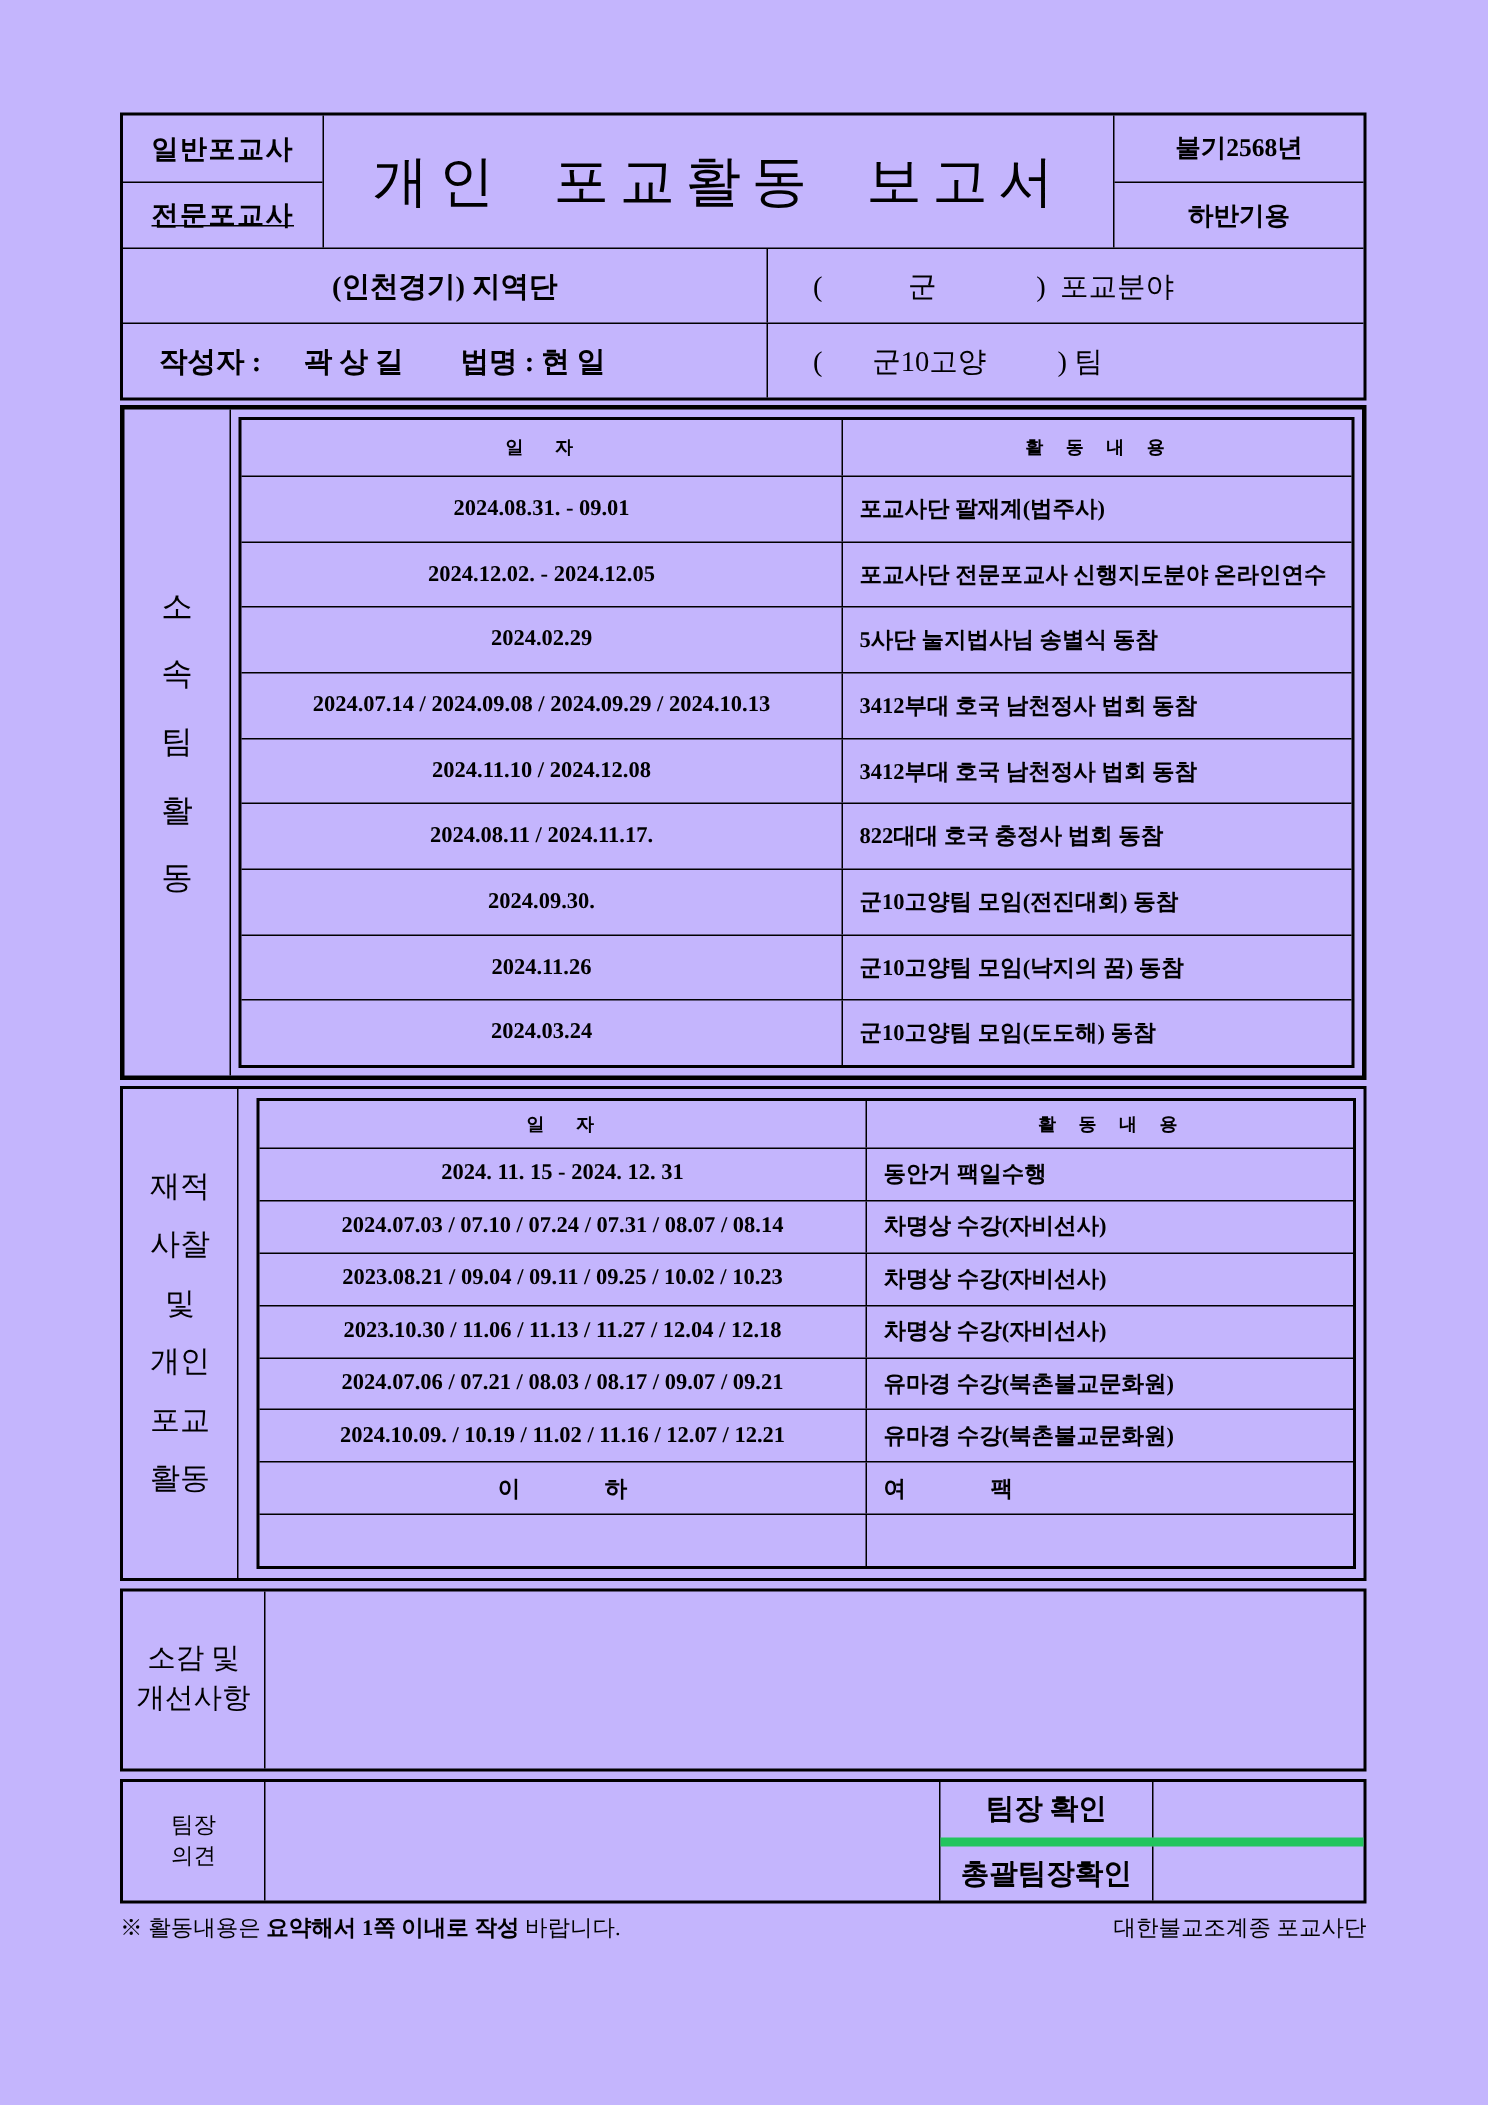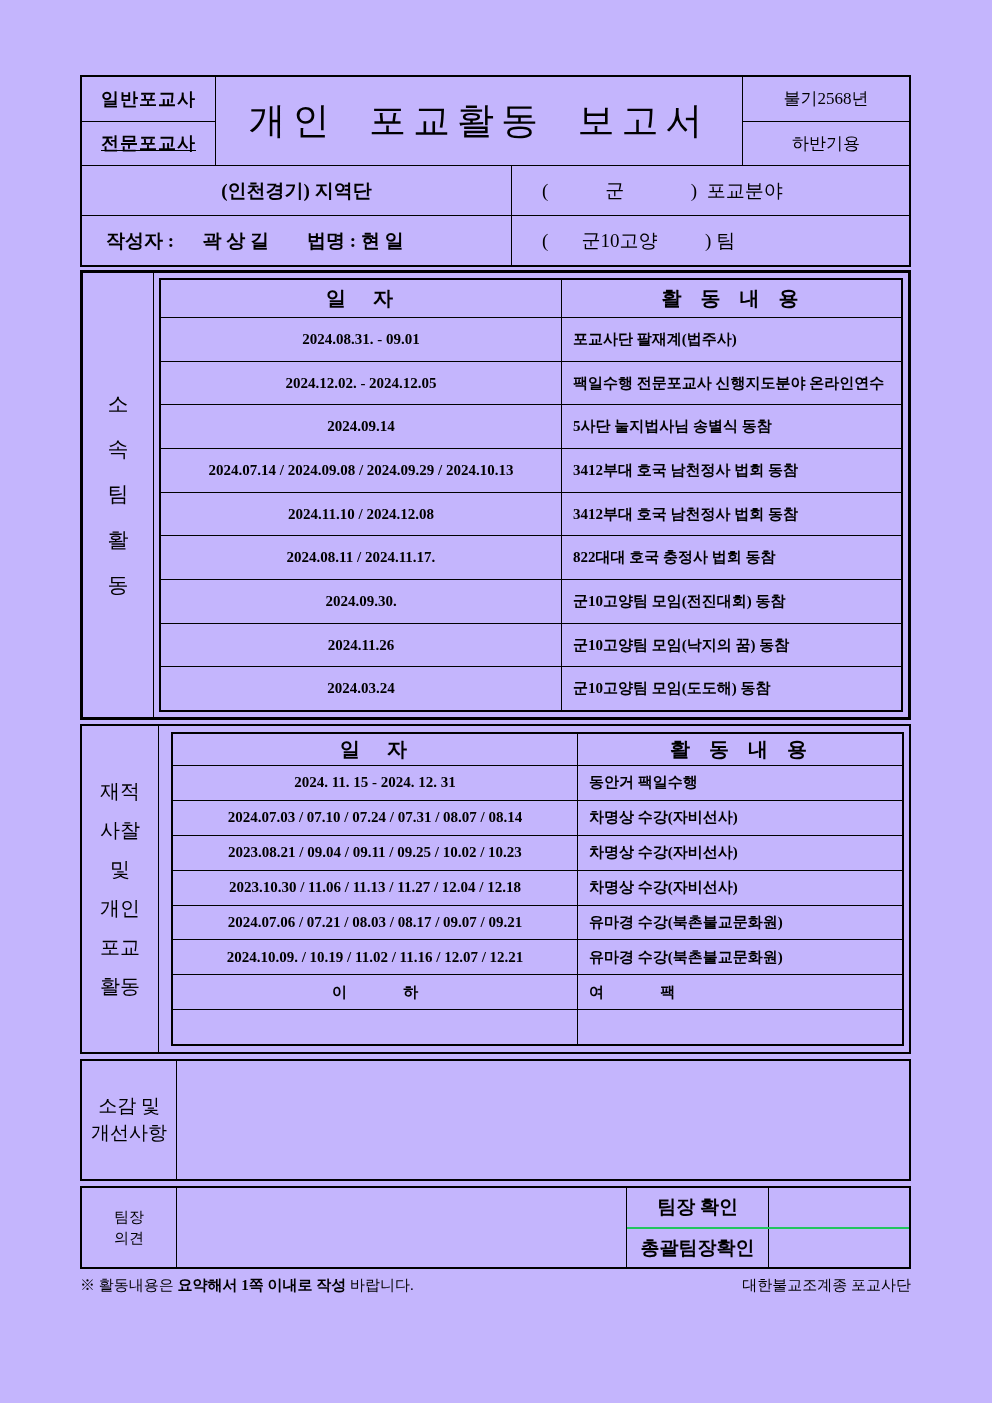--- a/index.html
+++ b/index.html
@@ -13,21 +13,21 @@
   .hdr-row1 { display:flex; height:88px; }
   .cell-type { width:134px; border-right:1px solid #000; display:flex; flex-direction:column; }
   .type-cell { flex:1; display:flex; align-items:center; justify-content:center;
                font-size:18px; font-weight:bold; letter-spacing:1px; }
   .type-cell.top { border-bottom:1px solid #000; }
   .type-cell.under span { text-decoration:underline; }
   .cell-title { flex:1; display:flex; align-items:center; justify-content:center;
                 font-size:37px; letter-spacing:7px; white-space:pre; }
   .cell-era { width:167px; border-left:1px solid #000; display:flex; flex-direction:column; }
   .era-cell { flex:1; display:flex; align-items:center; justify-content:center;
-              font-size:17px; font-weight:normal; }
+              font-size:17px; font-weight:bold; }
   .era-cell.top { border-bottom:1px solid #000; }
   .hdr-row { display:flex; height:50px; border-top:1px solid #000; }
   .meta-left { width:430px; border-right:1px solid #000; display:flex; align-items:center;
                justify-content:center; font-size:19px; font-weight:bold; white-space:pre; }
   .meta-left.author { justify-content:flex-start; padding-left:24px; }
   .meta-right { flex:1; display:flex; align-items:center; padding-left:30px;
                 font-size:19px; font-weight:normal; white-space:pre; }
 
   
   .block { display:flex; border:2px solid #000; }
@@ -36,21 +36,21 @@
             border-right:1px solid #000; white-space:pre-line; font-size:20px; }
   .content { flex:1; }
   .inner { border:2px solid #000; height:100%; display:flex; flex-direction:column; }
   .t-row { display:flex; border-top:1px solid #000; flex:1; }
   .t-row.first { border-top:none; }
   .t-head { flex:none; }
   .c-date { border-right:1px solid #000; display:flex; align-items:center; justify-content:center;
             white-space:pre; font-weight:bold; font-size:15px; }
   .c-act { flex:1; display:flex; align-items:center; padding-left:11px; white-space:pre;
            font-weight:bold; font-size:15px; }
-  .c-h { font-size:20px; letter-spacing:3px; }
+  .c-h { font-size:12px; letter-spacing:3px; }
 
   .b1 { margin-top:3px; height:450px; }
   .b1 .vlabel { width:71px; line-height:2.15; font-size:21px; }
   .b1 .content { padding:5px; }
   .b1 .c-date { width:401px; }
   .b1 .t-head { height:37px; }
 
   .b2 { margin-top:4px; height:330px; }
   .b2 .vlabel { width:77px; line-height:1.95; }
   .b2 .content { padding:6px 5px 6px 12px; }
@@ -58,21 +58,21 @@
   .b2 .t-head { height:31px; }
 
   .b3 { margin-top:5px; height:122px; }
   .b3 .vlabel { width:95px; font-size:19px; line-height:1.4; }
 
   .b4 { margin-top:5px; height:83px; }
   .b4 .vlabel { width:95px; font-size:15px; line-height:1.4; }
   .b4 .comment { flex:1; border-right:1px solid #000; }
   .sign-table { width:282px; display:flex; flex-direction:column; }
   .sign-row { flex:1; display:flex; }
-  .sign-row.top { border-bottom:2px solid #22c55e; }
+  .sign-row.top { border-bottom:6px solid #22c55e; }
   .sign-label { width:142px; border-right:1px solid #000; display:flex; align-items:center;
                 justify-content:center; font-size:19px; font-weight:bold; }
   .sign-value { flex:1; }
 
   .footer { margin-top:7px; display:flex; justify-content:space-between; align-items:baseline;
             font-size:15px; }
   .footer b { font-weight:bold; }
   .footer .note { white-space:pre; }
 </style>
 </head>
@@ -116,24 +116,24 @@
           <div class="t-row first t-head">
             <div class="c-date c-h">일   자</div>
             <div class="c-act c-h" style="justify-content:center; padding-left:0;">활  동  내  용</div>
           </div>
           <div class="t-row">
             <div class="c-date">2024.08.31. - 09.01</div>
             <div class="c-act">포교사단 팔재계(법주사)</div>
           </div>
           <div class="t-row">
             <div class="c-date">2024.12.02. - 2024.12.05</div>
-            <div class="c-act">팩일수행 전문포교사 신행지도분야 온라인연수</div>
-          </div>
-          <div class="t-row">
-            <div class="c-date">2024.09.14</div>
+            <div class="c-act">포교사단 전문포교사 신행지도분야 온라인연수</div>
+          </div>
+          <div class="t-row">
+            <div class="c-date">2024.02.29</div>
             <div class="c-act">5사단 눌지법사님 송별식 동참</div>
           </div>
           <div class="t-row">
             <div class="c-date">2024.07.14 / 2024.09.08 / 2024.09.29 / 2024.10.13</div>
             <div class="c-act">3412부대 호국 남천정사 법회 동참</div>
           </div>
           <div class="t-row">
             <div class="c-date">2024.11.10 / 2024.12.08</div>
             <div class="c-act">3412부대 호국 남천정사 법회 동참</div>
           </div>

